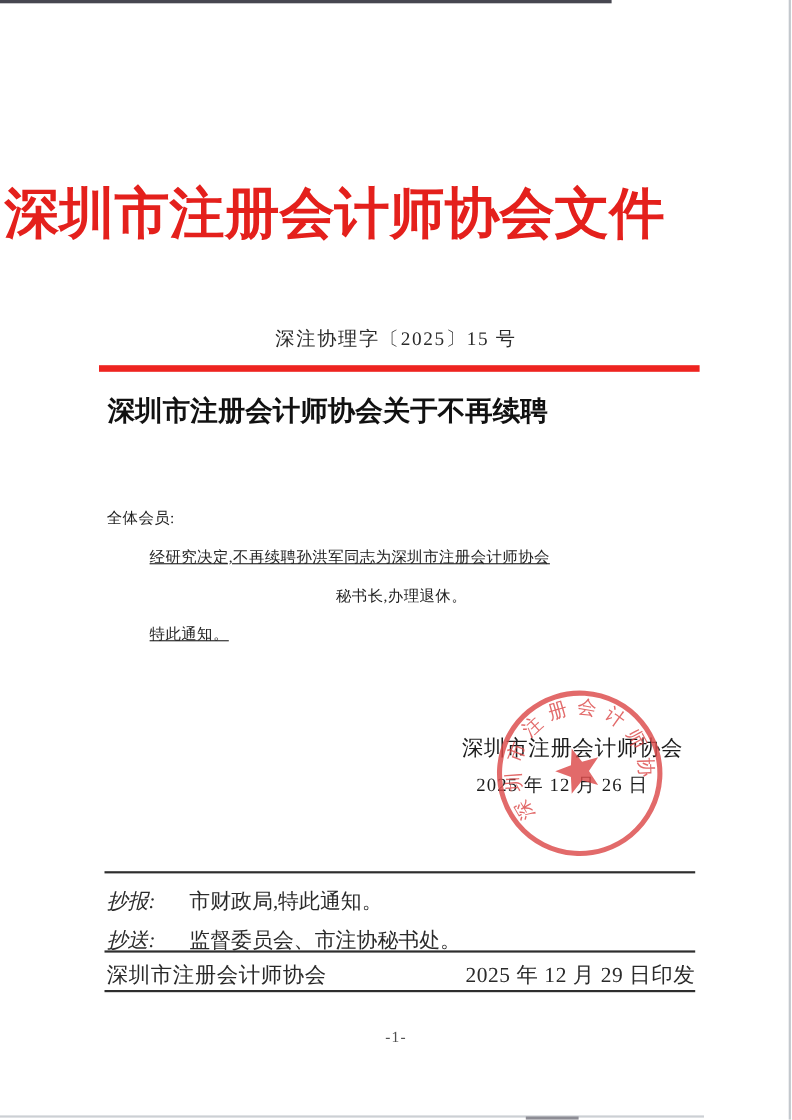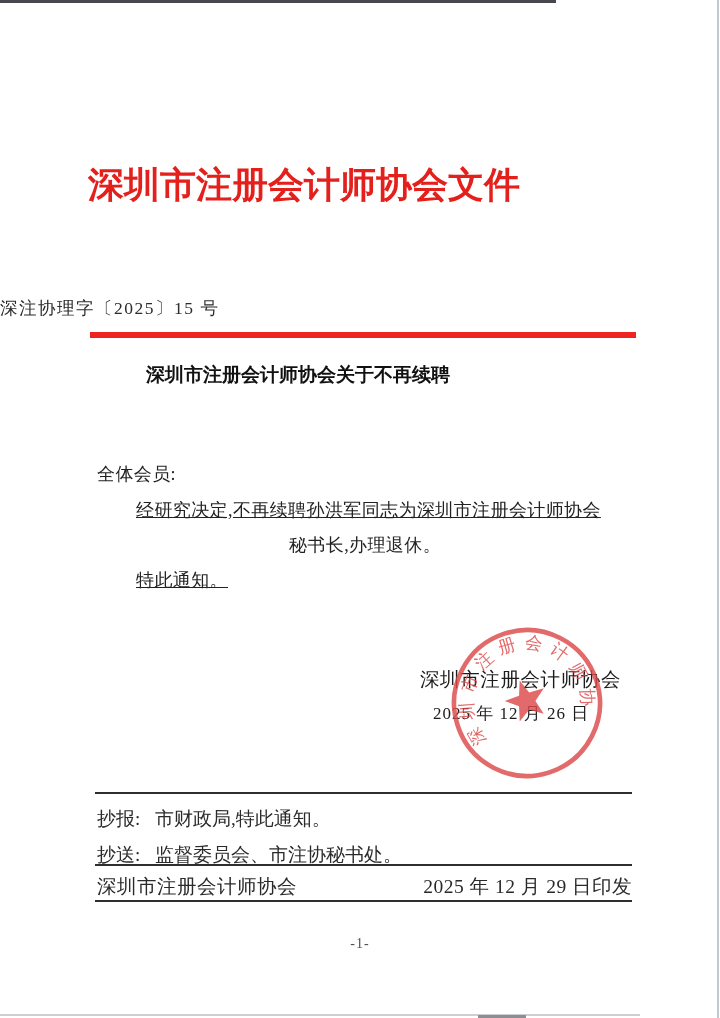--- a/index.html
+++ b/index.html
@@ -11,55 +11,55 @@
   }
   .abs{position:absolute;}
   
   .scan-top{left:0;top:0;width:556px;height:3px;background:#474750;}
   .scan-right{right:1px;top:0;width:2px;height:1018px;background:#c3c8cd;}
   .scan-bottom{left:0;top:1014px;width:640px;height:2px;background:#ccd0d4;}
   .scan-bottom-dark{left:478px;top:1015px;width:48px;height:3px;background:#8d8d95;}
   
   .org-title{
     left:0;top:161px;width:608px;text-align:center;
-    font-size:36px;font-weight:900;color:#e4201c;
+    font-size:50px;font-weight:900;color:#e4201c;
     letter-spacing:0px;white-space:nowrap;
   }
   .doc-number{
-    left:0;top:296px;width:720px;text-align:left;
+    left:0;top:296px;width:720px;text-align:center;
     font-size:17.5px;letter-spacing:1.5px;color:#2b2b2b;white-space:nowrap;
   }
   .red-rule{left:90px;top:332px;width:546px;height:6px;background:#ee2420;}
   .doc-title{
     left:0;top:355px;width:596px;text-align:center;
-    font-size:19px;font-weight:bold;line-height:39px;color:#111;white-space:nowrap;
+    font-size:25px;font-weight:bold;line-height:39px;color:#111;white-space:nowrap;
   }
   
   .body-line{
-    left:97px;width:536px;font-size:18px;letter-spacing:0.4px;
+    left:97px;width:536px;font-size:14px;letter-spacing:0.4px;
     color:#222;white-space:nowrap;
   }
   .indent{text-indent:39px;text-decoration:underline;}
   .bl-1{top:462px;}
   .bl-2{top:498px;}
   .bl-3{top:533px;text-align:center;}
   .bl-4{top:568px;}
   
   .sig-org{left:420px;top:666px;font-size:19.5px;letter-spacing:0.6px;color:#1c1c1c;white-space:nowrap;}
   .sig-date{left:433px;top:702px;font-size:17px;letter-spacing:1px;color:#1c1c1c;white-space:nowrap;}
   .seal{left:450px;top:626px;width:154px;height:154px;opacity:0.82;pointer-events:none;}
   
   .f-rule{left:95px;width:537px;height:2px;background:#2e2e2e;}
   .fr-1{top:792px;}
   .fr-2{top:864px;}
   .fr-3{top:900px;}
   .cc-row{left:97px;width:536px;font-size:19px;color:#2a2a2a;white-space:nowrap;}
   .cc-1{top:806px;}
   .cc-2{top:842px;}
-  .cc-label{margin-right:10px;}
+  .cc-label{margin-right:26px;font-style:italic;}
   .issue-row{
     left:97px;top:873px;width:535px;display:flex;justify-content:space-between;
     font-size:19.5px;color:#2a2a2a;white-space:nowrap;letter-spacing:0.5px;
   }
   .page-number{
     left:0;top:936px;width:720px;text-align:center;
     font-size:14px;color:#4e4e4e;letter-spacing:1px;
   }
   .seal-text{
     font-family:"Liberation Serif","DejaVu Serif",serif;

